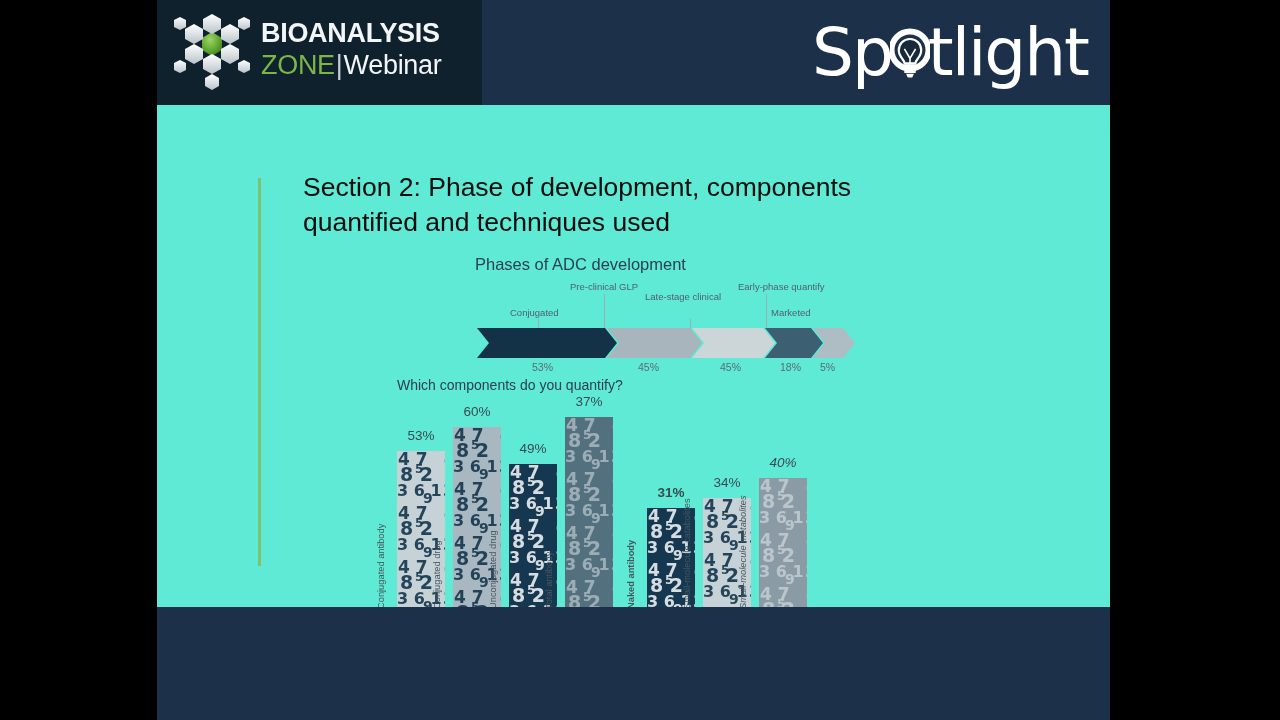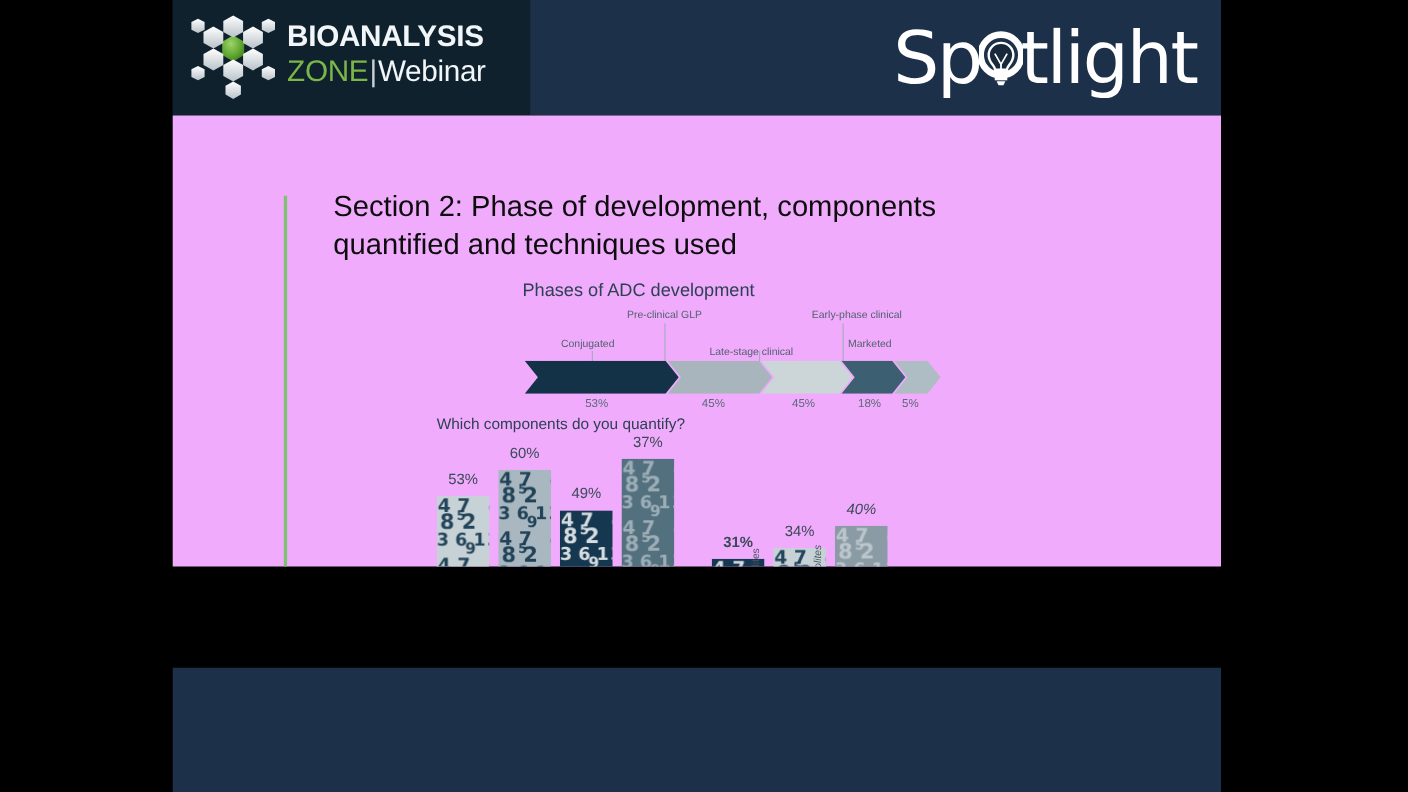--- a/index.html
+++ b/index.html
@@ -81,22 +81,22 @@
     display: inline-block;
     width: 40px; height: 66px;
     vertical-align: middle;
     margin: 0 -2px;
   }
 
   
   #slide {
     position: absolute;
     left: 157px; top: 105px;
-    width: 953px; height: 410px;
-    background: #f0abfc;
+    width: 953px; height: 502px;
+    background: #5eead4;
     overflow: hidden;
   }
   #footer-band {
     position: absolute;
     left: 157px; top: 607px;
     width: 953px; height: 113px;
     background: #1c3049;
   }
 
   
@@ -264,24 +264,24 @@
     <div id="phase-chart">
 
       <div id="phase-title">Phases of ADC development</div>
 
       <div class="phase-label" style="left:35px; top:52px;">Conjugated</div>
       <div class="leader-line" style="left:63px; top:64px; height:10px;"></div>
 
       <div class="phase-label" style="left:95px; top:26px;">Pre-clinical GLP</div>
       <div class="leader-line" style="left:129px; top:39px; height:35px;"></div>
 
-      <div class="phase-label" style="left:170px; top:60px;">Late-stage clinical</div>
+      <div class="phase-label" style="left:170px; top:36px;">Late-stage clinical</div>
       <div class="leader-line" style="left:215px; top:64px; height:10px;"></div>
 
-      <div class="phase-label" style="left:263px; top:26px;">Early-phase clinical</div>
+      <div class="phase-label" style="left:263px; top:26px;">Early-phase quantify</div>
       <div class="leader-line" style="left:291px; top:39px; height:35px;"></div>
 
       <div class="phase-label" style="left:296px; top:52px;">Marketed</div>
 
       <div id="chevron-row">
         <svg width="400" height="30" viewBox="0 0 400 30">
           <polygon points="2,0 130,0 142,15 130,30 2,30 14,15" fill="#133247"></polygon>
           <polygon points="132,0 215,0 227,15 215,30 132,30 144,15" fill="#a8b5bc"></polygon>
           <polygon points="217,0 288,0 300,15 288,30 217,30 229,15" fill="#ccd5d8"></polygon>
           <polygon points="290,0 336,0 348,15 336,30 290,30 302,15" fill="#3d5f72"></polygon>

